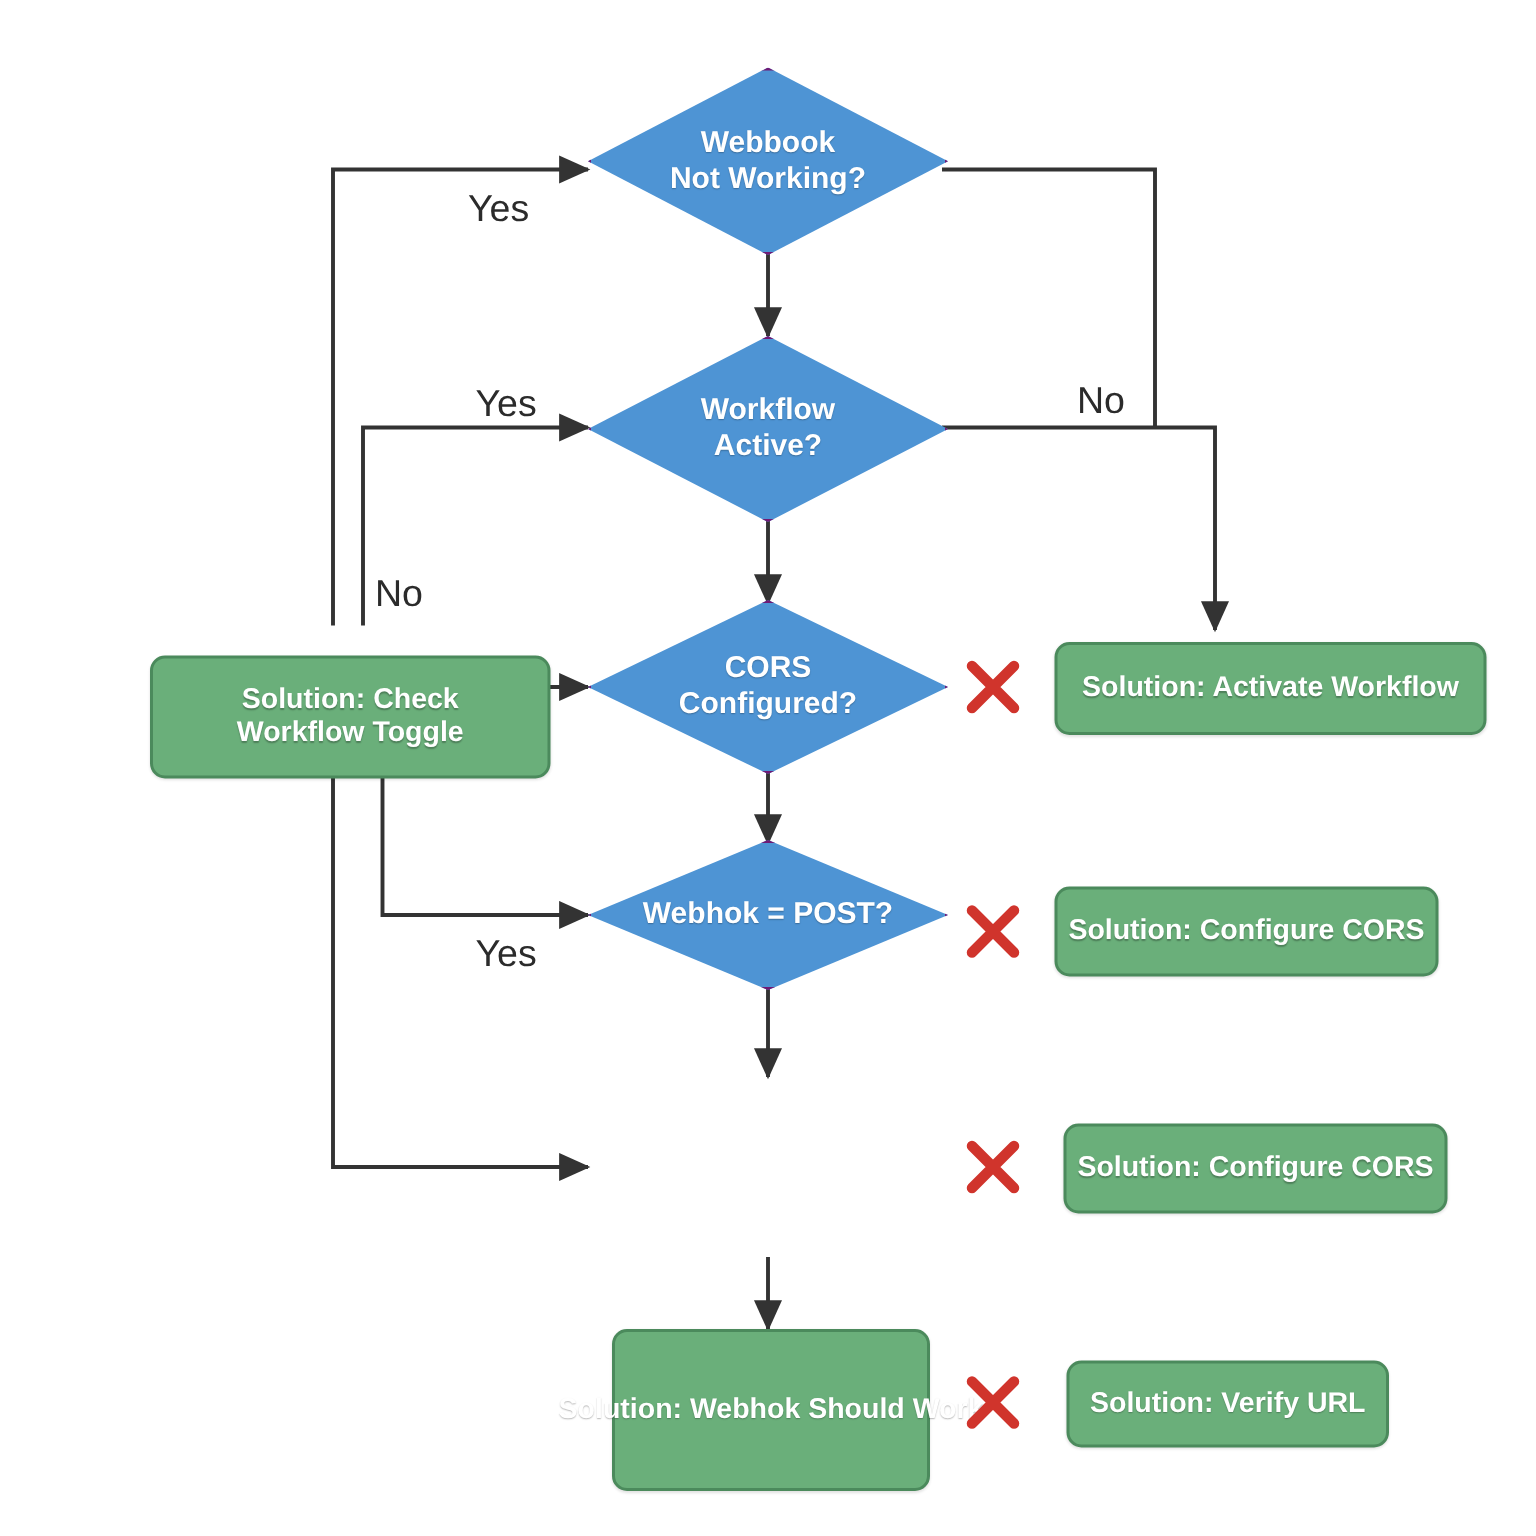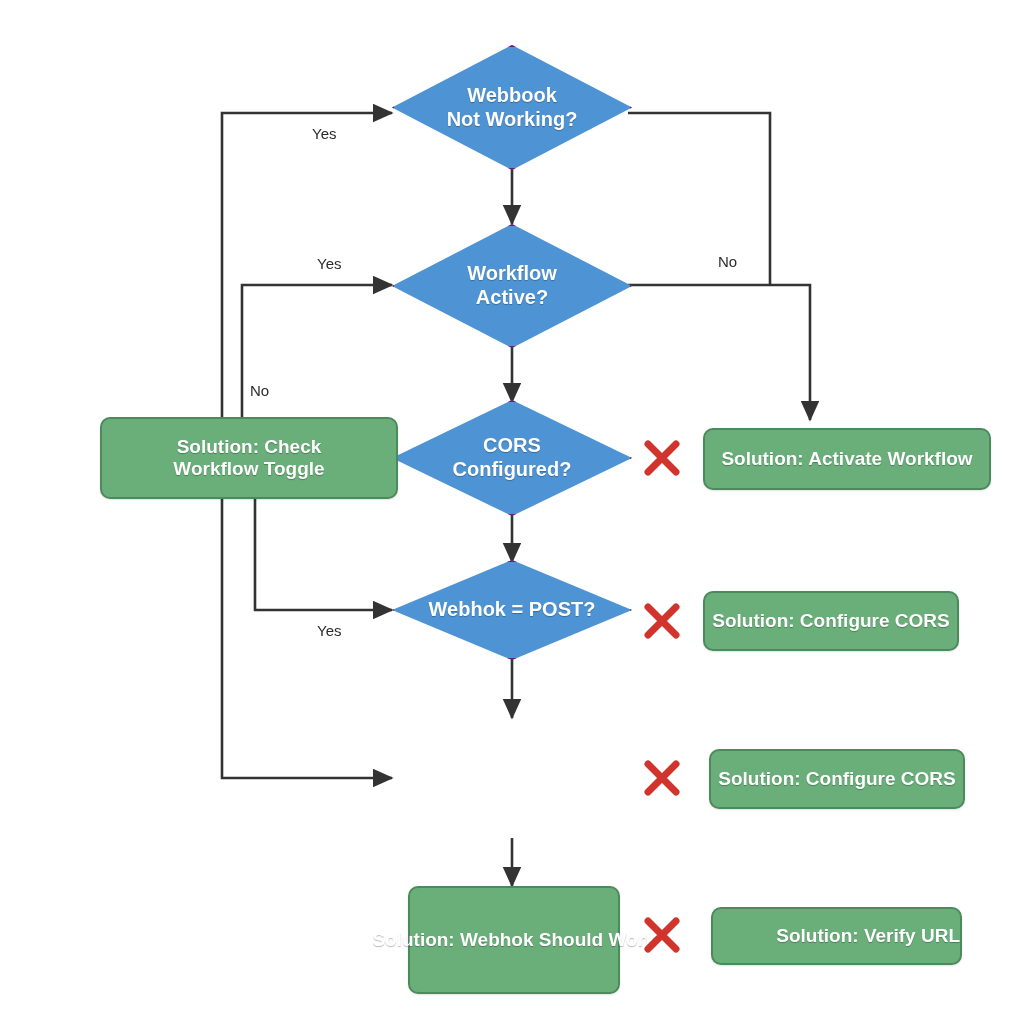--- a/index.html
+++ b/index.html
@@ -50,21 +50,21 @@
     z-index: 3;
     box-shadow: 0 1px 2px rgba(0,0,0,0.12);
   }
   .box-overflow {
     overflow: visible;
     white-space: nowrap;
   }
   .edge-label {
     position: absolute;
     color: #2b2b2b;
-    font-size: 15px;
+    font-size: 25px;
     font-family: "Liberation Sans", sans-serif;
     z-index: 4;
     white-space: nowrap;
   }
   .xmark {
     position: absolute;
     z-index: 4;
     color: #d0342c;
     font-size: 44px;
     font-weight: bold;
@@ -126,21 +126,21 @@
   <div class="node diamond" style="left:392px; top:400px; width:240px; height:116px;">
     <span>CORS
 Configured?</span>
   </div>
 
   <div class="node diamond" style="left:392px; top:560px; width:240px; height:100px;">
     <span>Webhok = POST?</span>
   </div>
 
 
-  <div class="node box" style="left:100px; top:417px; width:298px; height:82px;">
+  <div class="node box" style="left:100px; top:437px; width:267px; height:82px;">
     <span>Solution: Check
 Workflow Toggle</span>
   </div>
 
   <div class="node box box-overflow" style="left:408px; top:886px; width:212px; height:108px;">
     <span>Solution:
 Webhok Should Work</span>
   </div>
 
   <div class="node box" style="left:703px; top:428px; width:288px; height:62px;">
@@ -148,21 +148,21 @@
   </div>
 
   <div class="node box" style="left:703px; top:591px; width:256px; height:60px;">
     <span>Solution: Configure CORS</span>
   </div>
 
   <div class="node box" style="left:709px; top:749px; width:256px; height:60px;">
     <span>Solution: Configure CORS</span>
   </div>
 
-  <div class="node box" style="left:711px; top:907px; width:251px; height:58px;justify-content:flex-end;">
+  <div class="node box" style="left:711px; top:907px; width:215px; height:58px;">
     <span>Solution: Verify URL</span>
   </div>
 
   <div class="xmark" style="left:641px; top:437px;">
     <svg width="42" height="42" viewBox="0 0 42 42" aria-hidden="true">
       <path d="M7,7 L35,35 M35,7 L7,35" stroke="#d0342c" stroke-width="7" stroke-linecap="round"></path>
     </svg>
   </div>
 
   <div class="xmark" style="left:641px; top:600px;">

